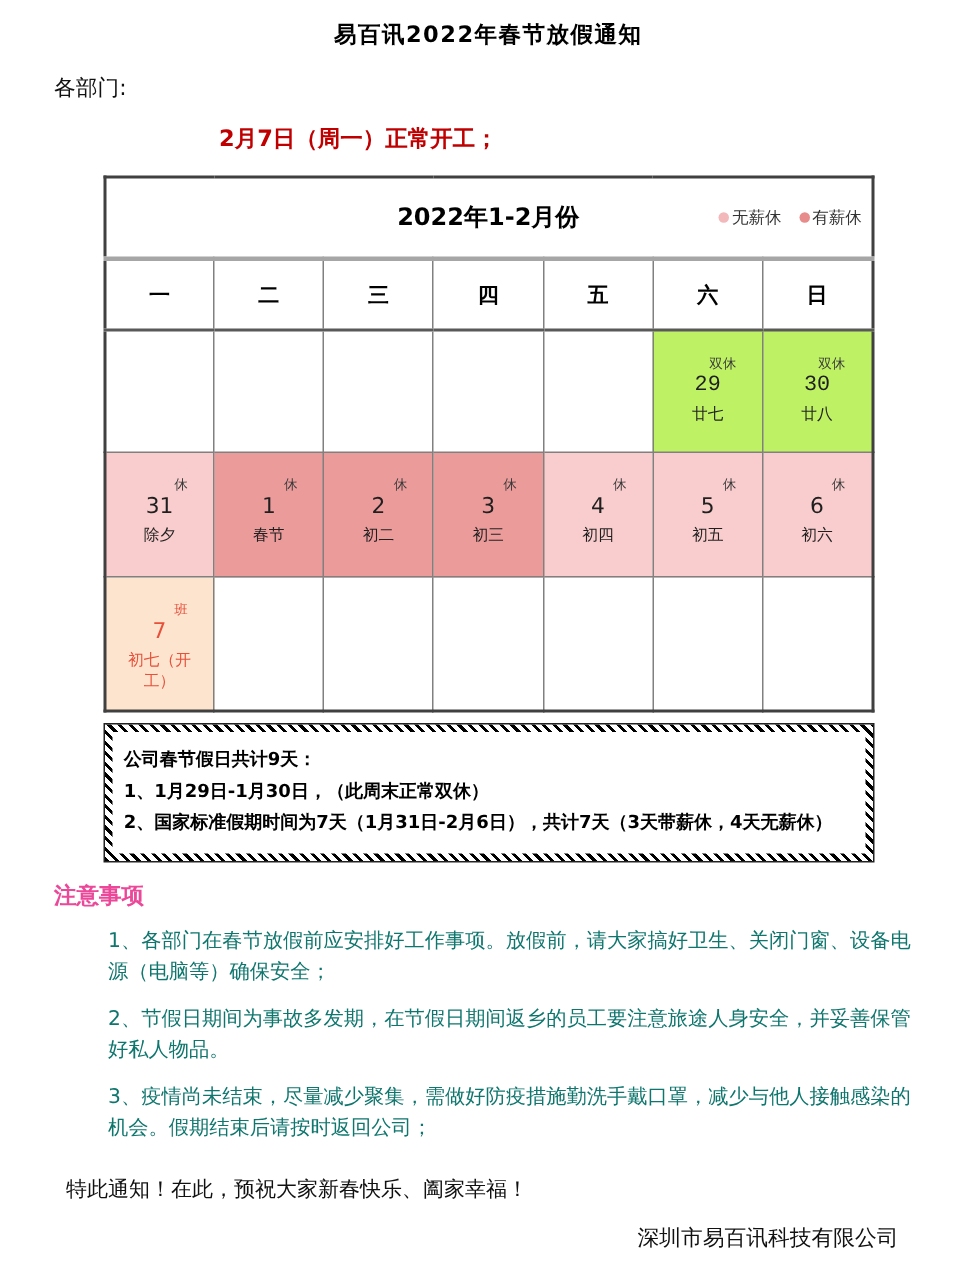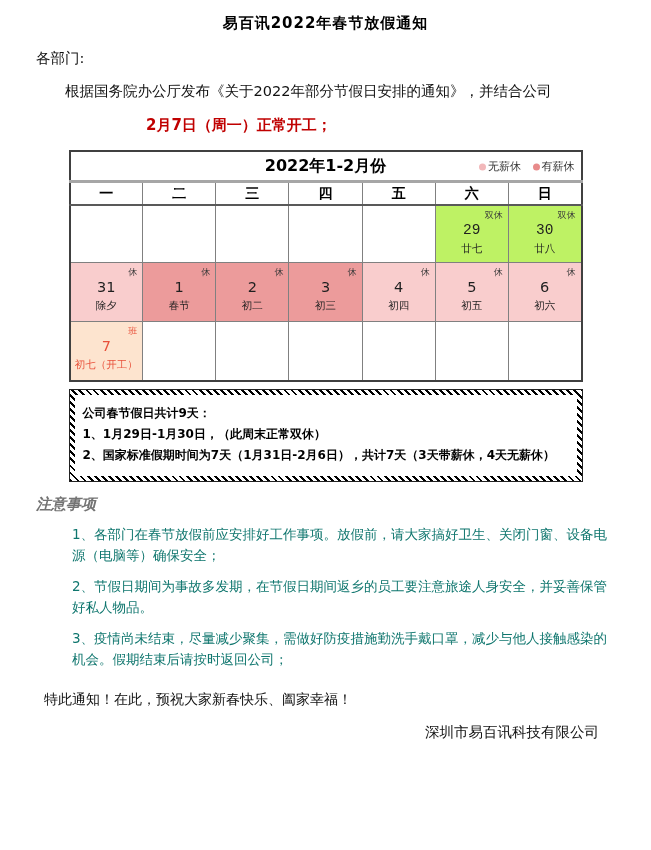--- a/index.html
+++ b/index.html
@@ -19,21 +19,21 @@
   .holiday-line{font-size:15px;font-weight:bold;margin-top:17px;}
   .hl-label{color:#000;letter-spacing:2px;margin-right:4px;}
   .red-text{color:#c00000;}
   .holiday-line2{font-size:15px;font-weight:bold;margin:15px 0 0 110px;}
 
   
   table.cal{
     width:514px;margin:15px auto 0;border-collapse:collapse;table-layout:fixed;
     border:2px solid #404040;
   }
-  table.cal td,table.cal th{border:1px solid #808080;padding:0;vertical-align:top;}
+  table.cal td,table.cal th{border:1px solid #808080;padding:12px;vertical-align:top;}
   tr.cal-title-row td{height:28px;position:relative;border-bottom:3px solid #a6a6a6;vertical-align:middle;}
   .cal-title{display:block;text-align:center;font-size:16px;font-weight:bold;color:#000;}
   .cal-legend{
     position:absolute;right:6px;top:50%;transform:translateY(-50%);
     font-size:11px;color:#333;white-space:nowrap;font-weight:normal;
   }
   .dot{display:inline-block;width:7px;height:7px;border-radius:50%;margin:0 2px 0 8px;vertical-align:middle;}
   .dot-unpaid{background:#f2b8ba;}
   .dot-paid{background:#e88b8b;}
   tr.cal-weekdays th{height:21px;font-size:14px;font-weight:bold;color:#000;
@@ -54,36 +54,35 @@
   
   .hatch-box{
     width:514px;margin:7px auto 0;box-sizing:border-box;
     padding:5px;border:1px solid #222;
     background:repeating-linear-gradient(45deg,#000 0,#000 2px,#fff 2px,#fff 5px);
   }
   .hatch-inner{background:#fff;padding:8px 6px 10px 8px;}
   .hatch-inner p{font-size:12px;font-weight:bold;line-height:21px;color:#000;}
 
   
-  h2.notes-heading{font-size:15px;font-weight:bold;color:#737373;margin:13px 0 0;font-style:italic;}
+  h2.notes-heading{font-size:15px;font-weight:bold;color:#ec4899;margin:13px 0 0;}
   .note-item{font-size:13.5px;line-height:21px;margin:10px 0 0 36px;color:#0f766e;}
 
   
   .closing{font-size:14px;margin:21px 0 0 8px;}
   .company{font-size:14.5px;text-align:right;margin:14px 16px 0 0;}
 </style>
 </head>
 <body>
 
 <div class="page">
 
   <h1 class="doc-title">易百讯2022年春节放假通知</h1>
 
   <p class="salutation">各部门:</p>
-  <p class="body-line indent2">根据国务院办公厅发布《关于2022年部分节假日安排的通知》，并结合公司</p>
 
   <p class="holiday-line2 red-text">2月7日（周一）正常开工；</p>
 
   <table class="cal">
     <tbody>
         <tr class="cal-title-row">
       <td colspan="7">
         <span class="cal-title">2022年1-2月份</span>
         <span class="cal-legend">
           <span class="dot dot-unpaid"></span><span>无薪休</span>

